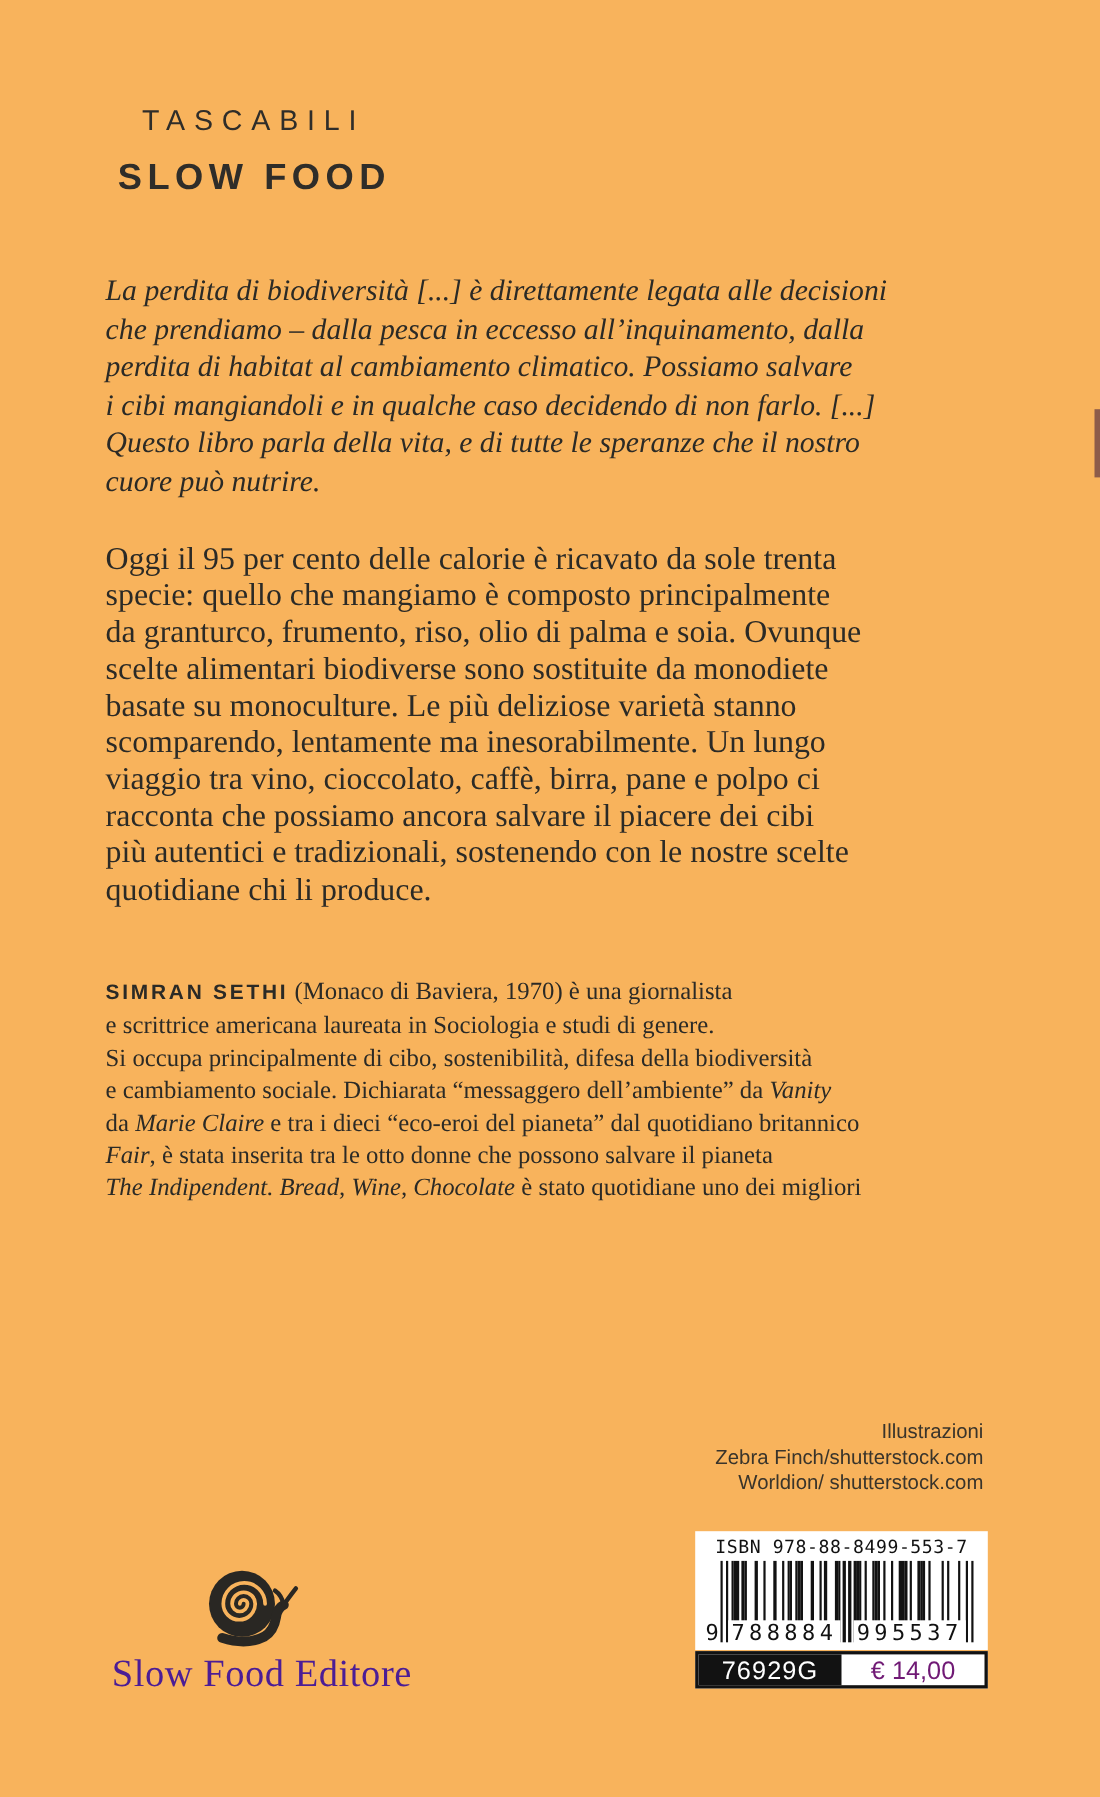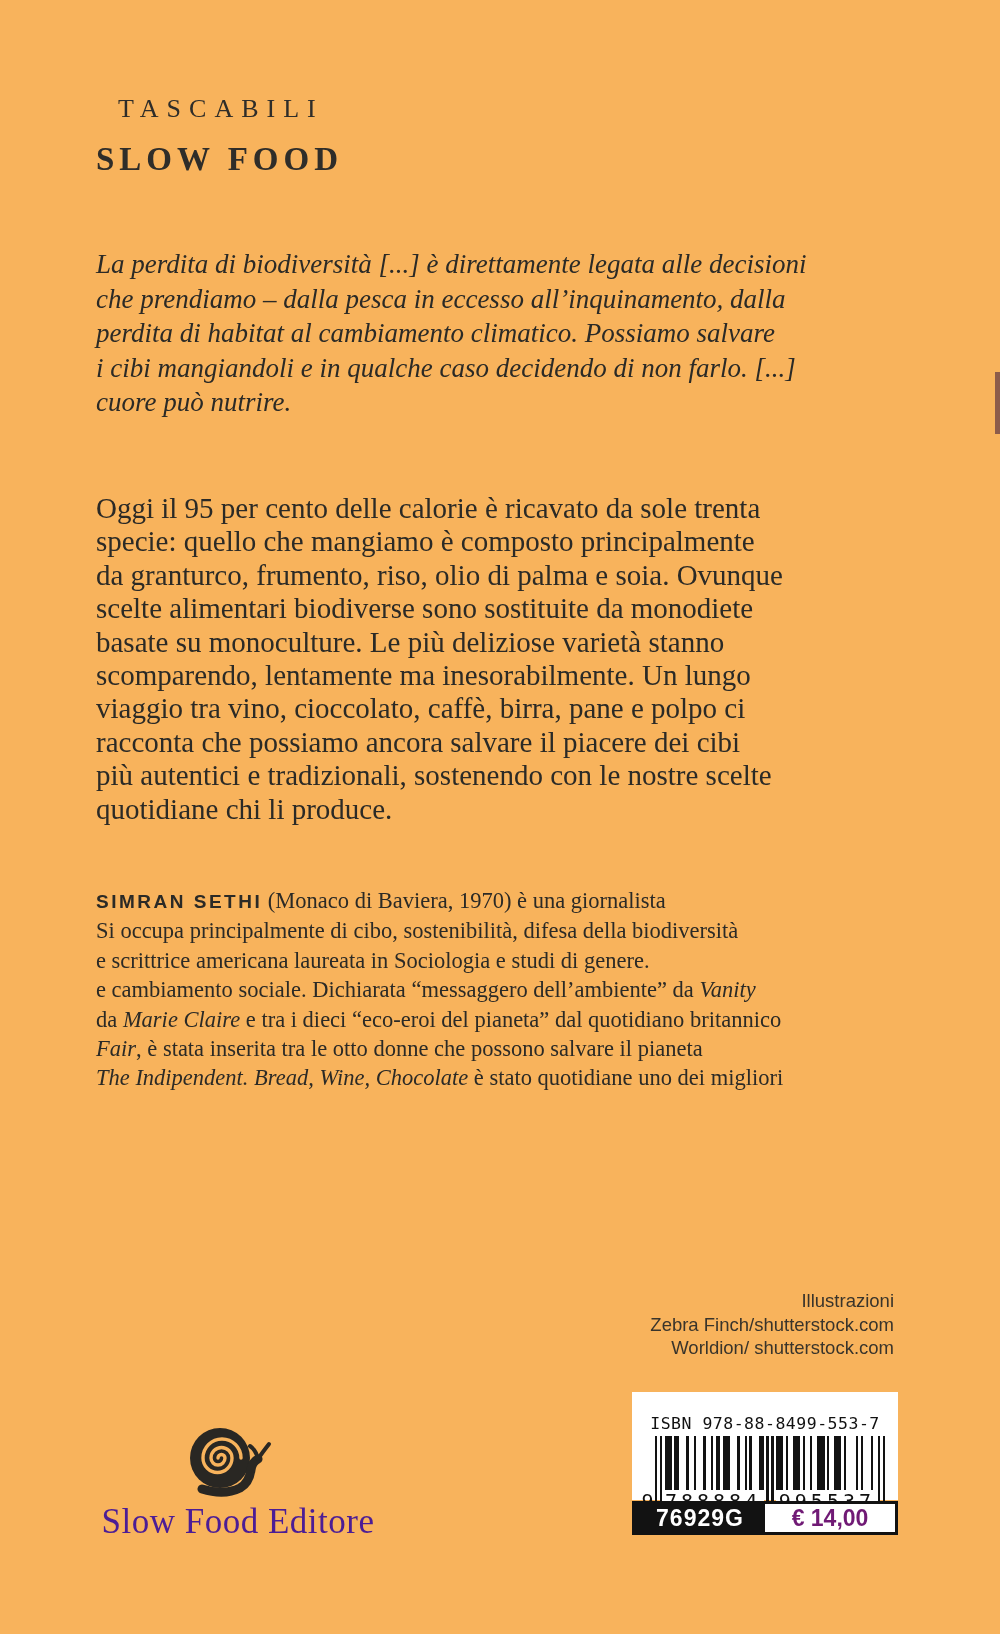--- a/index.html
+++ b/index.html
@@ -2,21 +2,21 @@
 <html><head>
 <meta charset="utf-8">
 <style>
   html,body{margin:0;padding:0}
   body{
     width:1000px;height:1634px;position:relative;overflow:hidden;
     background:#F8B35C;color:#2B2A26;
     font-family:"Liberation Serif", serif;
   }
   
-  .header{position:absolute;left:96px;top:94px;font-family:Liberation Serif, serif;color:#2F2D29}
+  .header{position:absolute;left:107px;top:94px;font-family:Liberation Sans, sans-serif;color:#2F2D29}
   .collection{font-size:26px;letter-spacing:8px;font-weight:500;margin-left:22px}
   .brand{font-size:33px;font-weight:700;letter-spacing:5px;margin-top:17px}
 
   
   .quote{position:absolute;left:96px;top:247px;font-style:italic;font-size:27px;line-height:34.5px;white-space:nowrap}
   .body-par{position:absolute;left:96px;top:492px;font-size:29px;line-height:33.4px;white-space:nowrap}
   .bio{position:absolute;left:96px;top:886px;font-size:22.5px;line-height:29.4px;white-space:nowrap}
   .bio .caps{font-family:"Liberation Sans",sans-serif;font-weight:700;font-size:19px;letter-spacing:2.5px}
   .bio .italic{font-style:italic}
 
@@ -24,76 +24,77 @@
   .credits{position:absolute;right:106px;top:1289px;text-align:right;
     font-family:Liberation Sans, sans-serif;font-size:18.5px;line-height:23.5px;color:#39342B}
 
   
   .publisher{position:absolute;left:88px;top:1420px;width:300px;text-align:center}
   .publisher svg{display:block;margin:0 auto;width:104px;height:78px}
   .publisher-name{font-size:35px;margin-top:4px;color:#4c1d95;letter-spacing:0.5px}
 
   
   .barcode-box{position:absolute;left:632px;top:1392px;width:266px;height:108px;
-    background:#ffffff;box-sizing:border-box;padding:22px 10px 0}
+    background:#ffffff;box-sizing:border-box;padding:5px 10px 0}
   .isbn-line{font-family:"DejaVu Sans Mono",monospace;font-size:16.5px;letter-spacing:0.5px;
     text-align:center;color:#111;white-space:nowrap}
   .bars-wrap{position:relative;height:74px;margin-top:3px}
   .bars{position:absolute;left:13px;right:3px;top:0;bottom:0;display:flex}
   .bars i{flex:1}
   .bars i.b{background:#121212}
   .digits{position:absolute;left:13px;right:3px;bottom:-3px;height:23px;
     font-family:"DejaVu Sans Mono",monospace;font-size:20px;line-height:23px;color:#111}
   .dg{position:absolute;bottom:0;text-align:center;background:#fff}
   .dg-first{left:-14px;width:13px;background:transparent}
   .dg-l{left:3.2%;width:44.1%;letter-spacing:4px}
   .dg-r{left:52.7%;width:44.1%;letter-spacing:4px}
 
   .price-strip{position:absolute;left:632px;top:1501px;width:266px;height:34px;
     box-sizing:border-box;border:3px solid #121212;display:flex;background:#fff;
-    font-family:"Liberation Sans",sans-serif;font-weight:700;font-size:23px}
+    font-family:"Liberation Sans",sans-serif;font-weight:400;font-size:23px}
   .code-cell{flex:1;background:#121212;color:#fff;display:flex;align-items:center;justify-content:center;letter-spacing:1px}
   .price-cell{flex:1;color:#701a75;display:flex;align-items:center;justify-content:center}
 
   
   .spine{position:absolute;right:0;top:372px;width:5px;height:62px;background:#8D5C4A}
 </style>
 </head>
 <body>
 
 <div class="header">
   <div class="collection">TASCABILI</div>
   <div class="brand">SLOW FOOD</div>
 </div>
 
 <div class="quote">
     <div class="line">La perdita di biodiversità [...] è direttamente legata alle decisioni</div>
     <div class="line">che prendiamo – dalla pesca in eccesso all’inquinamento, dalla</div>
     <div class="line">perdita di habitat al cambiamento climatico. Possiamo salvare</div>
     <div class="line">i cibi mangiandoli e in qualche caso decidendo di non farlo. [...]</div>
+    <div class="line">Questo libro parla della vita, e di tutte le speranze che il nostro</div>
     <div class="line">cuore può nutrire.</div>
   </div>
 
 <div class="body-par">
     <div class="line">Oggi il 95 per cento delle calorie è ricavato da sole trenta</div>
     <div class="line">specie: quello che mangiamo è composto principalmente</div>
     <div class="line">da granturco, frumento, riso, olio di palma e soia. Ovunque</div>
     <div class="line">scelte alimentari biodiverse sono sostituite da monodiete</div>
     <div class="line">basate su monoculture. Le più deliziose varietà stanno</div>
     <div class="line">scomparendo, lentamente ma inesorabilmente. Un lungo</div>
     <div class="line">viaggio tra vino, cioccolato, caffè, birra, pane e polpo ci</div>
     <div class="line">racconta che possiamo ancora salvare il piacere dei cibi</div>
     <div class="line">più autentici e tradizionali, sostenendo con le nostre scelte</div>
     <div class="line">quotidiane chi li produce.</div>
   </div>
 
 <div class="bio">
     <div class="line"><span class="caps">SIMRAN SETHI</span><span> (Monaco di Baviera, 1970) è una giornalista</span></div>
+    <div class="line"><span>e scrittrice americana laureata in Sociologia e studi di genere.</span></div>
     <div class="line"><span>Si occupa principalmente di cibo, sostenibilità, difesa della biodiversità</span></div>
-    <div class="line"><span>e scrittrice americana laureata in Sociologia e studi di genere.</span></div>
     <div class="line"><span>e cambiamento sociale. Dichiarata “messaggero dell’ambiente” da </span><span class="italic">Vanity</span></div>
     <div class="line"><span>da </span><span class="italic">Marie Claire</span><span> e tra i dieci “eco-eroi del pianeta” dal quotidiano britannico</span></div>
     <div class="line"><span class="italic">Fair</span><span>, è stata inserita tra le otto donne che possono salvare il pianeta</span></div>
     <div class="line"><span class="italic">The Indipendent. Bread, Wine, Chocolate</span><span> è stato quotidiane uno dei migliori</span></div>
   </div>
 
 <div class="credits">
     <div class="line">Illustrazioni</div>
     <div class="line">Zebra Finch/shutterstock.com</div>
     <div class="line">Worldion/ shutterstock.com</div>

